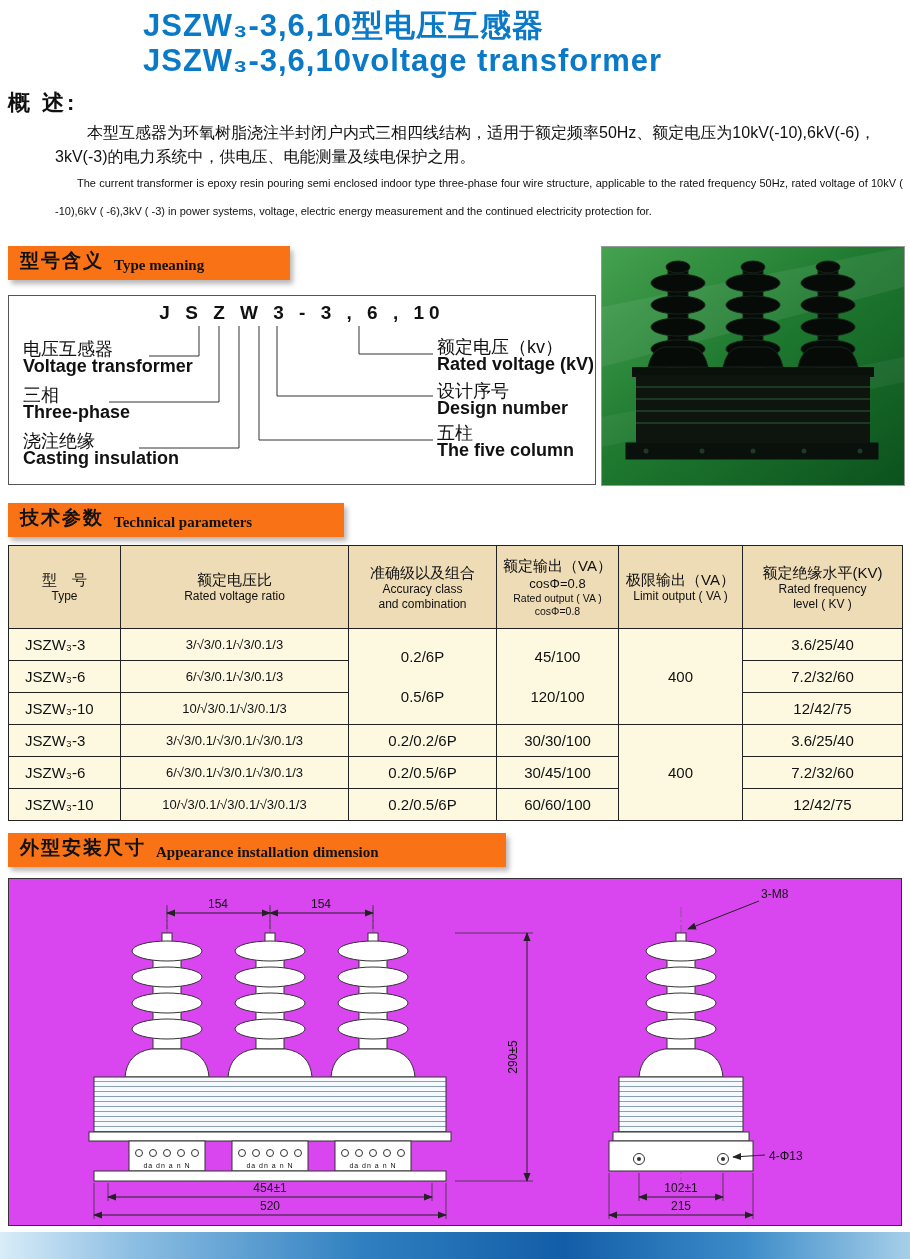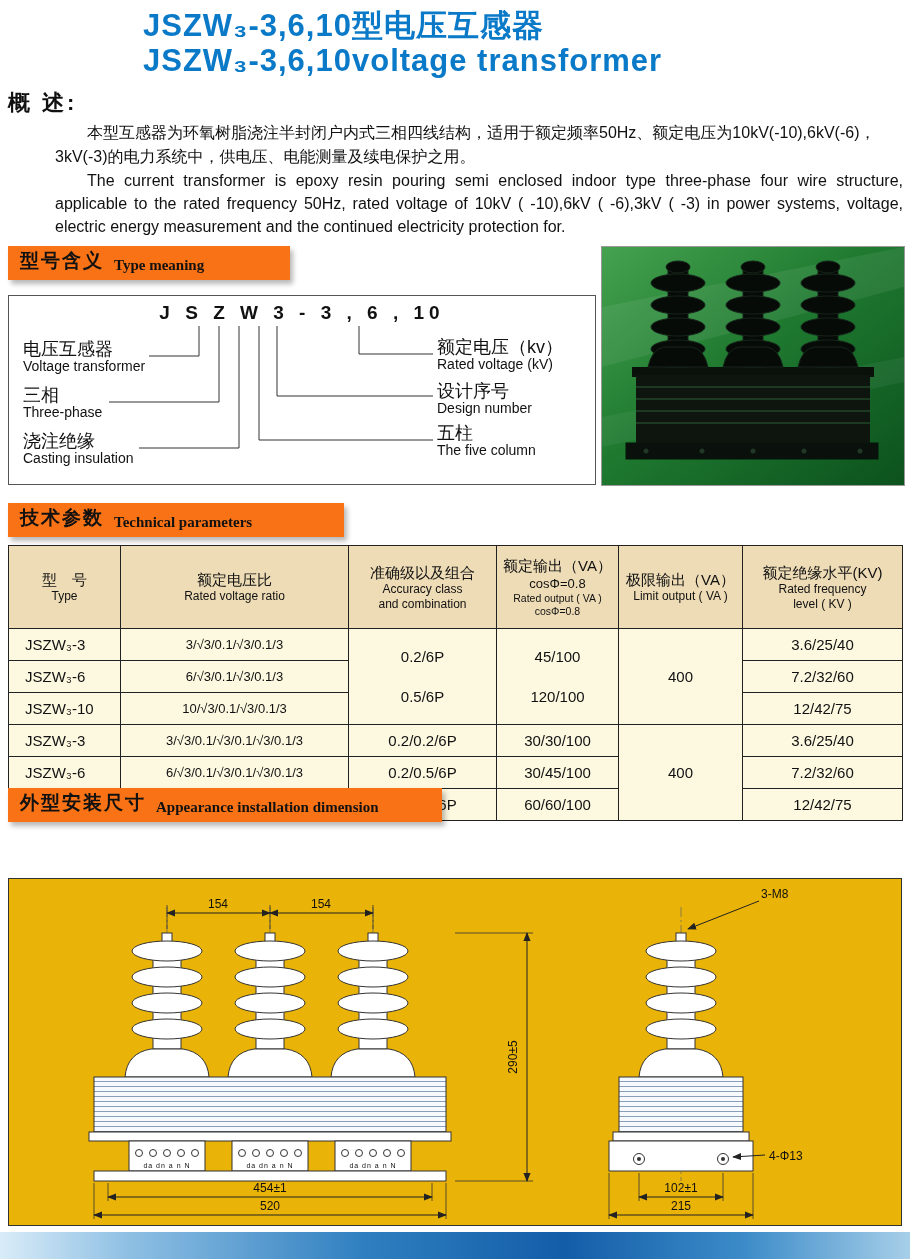--- a/index.html
+++ b/index.html
@@ -6,54 +6,54 @@
   .page{position:relative;width:910px;height:1259px;margin:0 auto;background:#ffffff;overflow:hidden;
         font-family:"Liberation Sans","DejaVu Sans",sans-serif;color:#111;}
   
   .titles{position:absolute;left:143px;top:8px;}
   .title-line{color:#0a7ac8;font-weight:bold;font-size:31px;line-height:35px;letter-spacing:1px;}
   
   .ov-heading{position:absolute;left:8px;top:88px;font-size:22px;font-weight:bold;letter-spacing:3px;}
   .ov-text{position:absolute;left:55px;top:121px;width:848px;}
   .ov-text p{margin:0;}
   .p-cn{font-size:16px;line-height:24px;text-indent:2em;}
-  .p-en{font-size:16px;line-height:23px;text-indent:2em;text-align:justify;}
+  .p-en{font-size:11px;line-height:28px;text-indent:2em;text-align:justify;}
   
   .tab{position:absolute;background:#f97316;height:34px;display:flex;align-items:flex-end;
        padding:0 0 6px 12px;gap:10px;box-shadow:3px 4px 5px rgba(0,0,0,.28);box-sizing:border-box;}
   .tab .cn{font-size:19px;font-weight:bold;letter-spacing:2px;}
   .tab .en{font-family:"Liberation Serif","DejaVu Serif",serif;font-weight:bold;font-size:15px;}
   .tab1{top:246px;left:8px;width:282px;}
   .tab2{top:503px;left:8px;width:336px;}
-  .tab3{top:788px;left:8px;width:434px;}
+  .tab3{top:833px;left:8px;width:498px;}
   
   .tmbox{position:absolute;top:295px;left:8px;width:588px;height:190px;border:1px solid #555;box-sizing:border-box;}
   .tm-model{position:absolute;left:0;right:0;top:6px;text-align:center;font-size:19px;font-weight:bold;letter-spacing:5px;}
   .tm-lines{position:absolute;left:0;top:0;}
   .tm-label{position:absolute;}
   .lbl-cn{font-size:18px;line-height:18px;}
-  .lbl-en{font-size:14px;line-height:16px;}
+  .lbl-en{font-size:18px;line-height:16px;font-weight:bold;}
   .tml1{left:14px;top:44px;} .tml2{left:14px;top:90px;} .tml3{left:14px;top:136px;}
   .tmr1{left:428px;top:42px;} .tmr2{left:428px;top:86px;} .tmr3{left:428px;top:128px;}
   
   .photo{position:absolute;top:246px;left:601px;width:304px;height:240px;border:1px solid #999;box-sizing:border-box;}
   
   .params{position:absolute;top:545px;left:8px;width:894px;border-collapse:collapse;table-layout:fixed;background:#fdf9e1;}
   .params th,.params td{border:1px solid #222;text-align:center;padding:0;overflow:hidden;}
   .params thead th{background:#eedcb6;height:82px;vertical-align:middle;font-weight:normal;}
   .h-cn{font-size:15px;line-height:19px;}
   .h-cn2{font-size:13px;line-height:17px;}
   .h-en{font-size:12px;line-height:15px;}
   .h-sm{font-size:10.5px;line-height:13px;}
   .params tbody td{font-size:15px;height:31px;}
   .t-type{text-align:left !important;padding-left:16px !important;}
   .ratio-sm{font-size:13px !important;}
   .stack div{line-height:40px;}
   
-  .draw{position:absolute;top:878px;left:8px;width:894px;height:348px;border:1px solid #333;box-sizing:border-box;background:#eab308;}
+  .draw{position:absolute;top:878px;left:8px;width:894px;height:348px;border:1px solid #333;box-sizing:border-box;background:#d946ef;}
   .draw svg text{font-family:"Liberation Sans","DejaVu Sans",sans-serif;fill:#111;}
   .dim-t{font-size:12px;}
   .term-t{font-size:7px;letter-spacing:1px;}
   
   .footer-bar{position:absolute;left:0;top:1232px;width:910px;height:27px;
       background:linear-gradient(90deg,#d9ecf8 0%,#8fc0e4 14%,#2f7fc0 40%,#135da8 62%,#3d8cc9 82%,#a7cfe9 100%);}
 </style>
 </head>
 <body>
 

